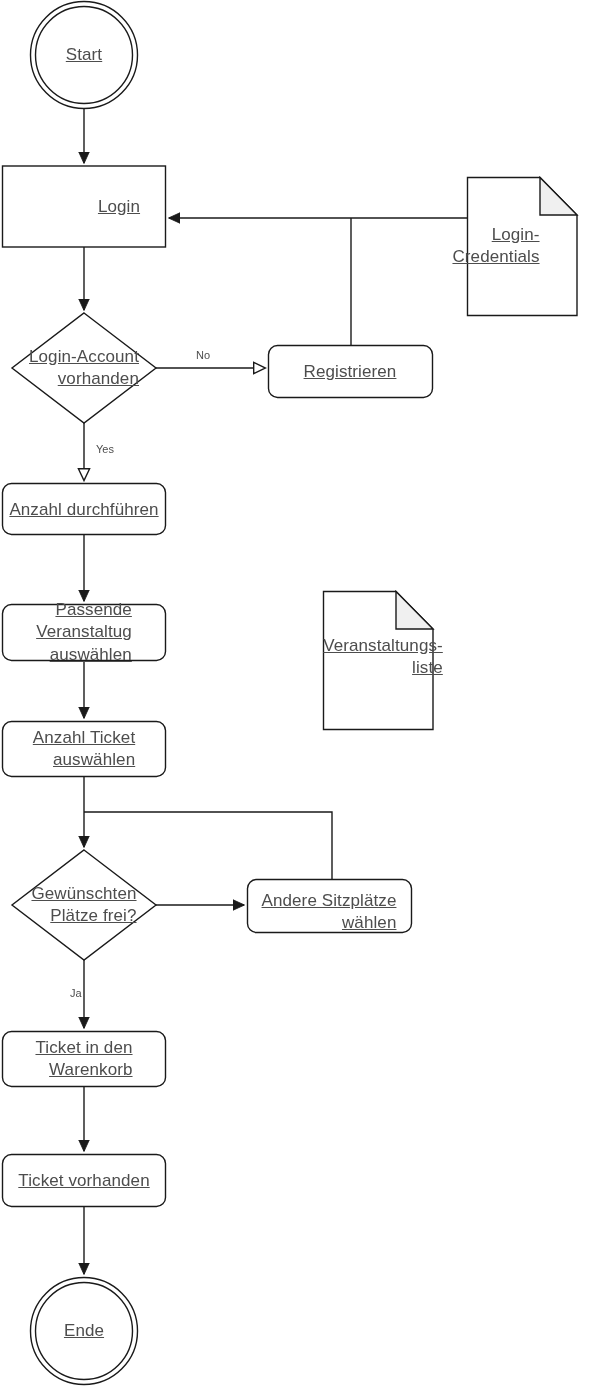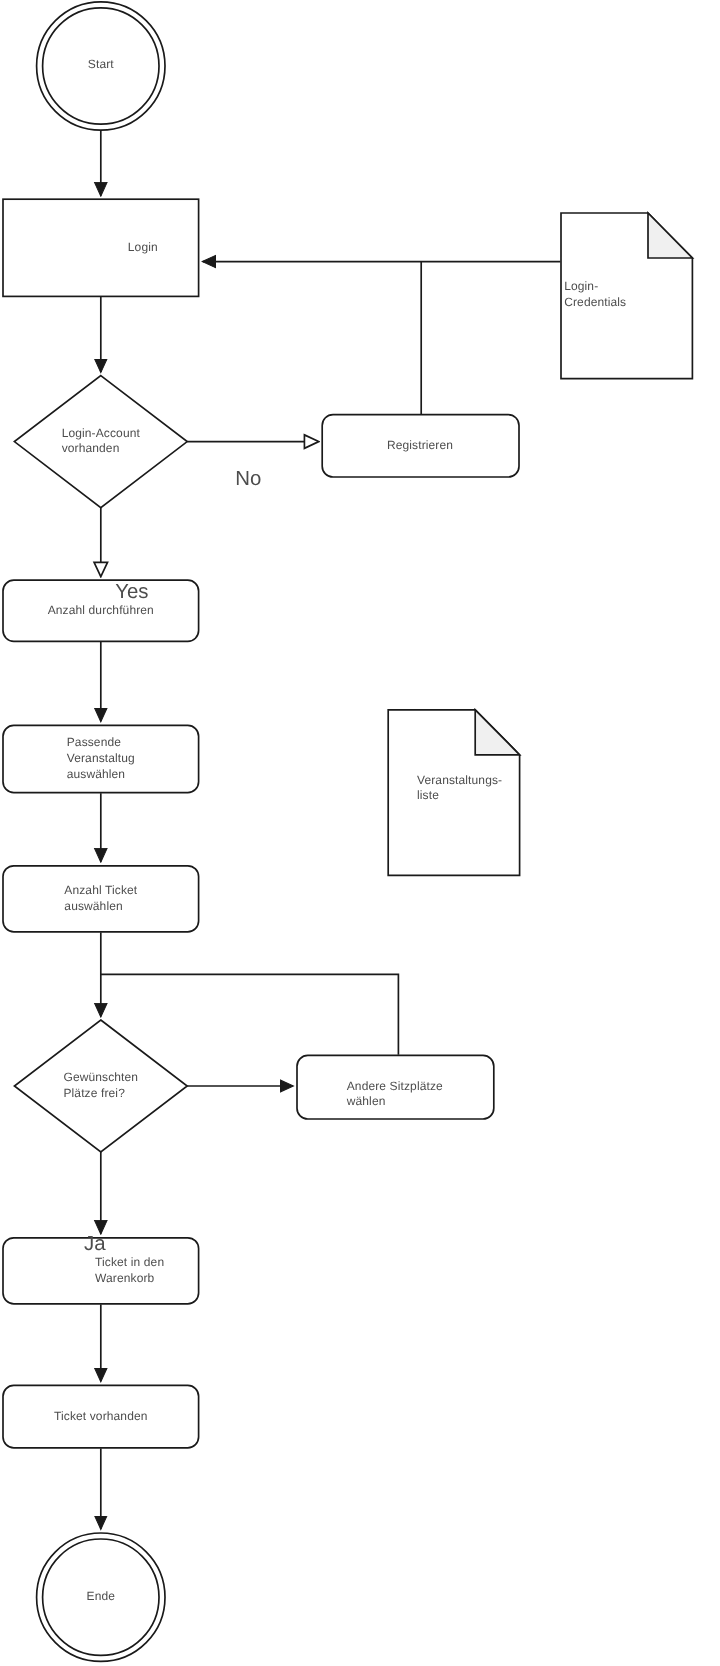--- a/index.html
+++ b/index.html
@@ -22,36 +22,36 @@
     top: 0;
     left: 0;
     width: 600px;
     height: 1388px;
   }
   .node-label {
     position: absolute;
     display: flex;
     align-items: center;
     justify-content: center;
-    text-align: left;
+    text-align: right;
     color: #4d4d4d;
-    font-size: 10px;
+    font-size: 17px;
     line-height: 1.32;
     white-space: pre-line;
     pointer-events: none;
     letter-spacing: 0.1px;
+    text-decoration: underline;
   }
   .edge-label {
     position: absolute;
     color: #4d4d4d;
-    font-size: 17px;
+    font-size: 11px;
     line-height: 1.2;
     text-align: center;
     white-space: nowrap;
-    margin-top: 40px;
   }
 </style>
 </head>
 <body>
 
 <div id="flowchart-canvas">
 
   <svg id="flow-svg" viewBox="0 0 600 1388" xmlns="http://www.w3.org/2000/svg">
     <defs>
       <marker id="arrow-filled" viewBox="0 0 12 12" refX="10.5" refY="6" markerWidth="9" markerHeight="9" orient="auto-start-reverse">
@@ -146,21 +146,21 @@
 
   <div class="node-label" style="left:4px; top:730px; width:160px; height:38px;">Anzahl Ticket
 auswählen</div>
 
   <div class="node-label" style="left:11px; top:883px; width:146px; height:44px;">Gewünschten
 Plätze frei?</div>
 
   <div class="node-label" style="left:249px; top:892px; width:160px; height:40px;">Andere Sitzplätze
 wählen</div>
 
-  <div class="node-label" style="left:4px; top:1040px; width:160px; height:38px;padding-left:24px;">Ticket in den
+  <div class="node-label" style="left:4px; top:1040px; width:160px; height:38px;">Ticket in den
 Warenkorb</div>
 
   <div class="node-label" style="left:4px; top:1163px; width:160px; height:36px;">Ticket vorhanden</div>
 
   <div class="node-label" style="left:29px; top:1309px; width:110px; height:44px;">Ende</div>
 
   <div class="edge-label" style="left:196px; top:349px;">No</div>
 
   <div class="edge-label" style="left:96px; top:443px;">Yes</div>
 

